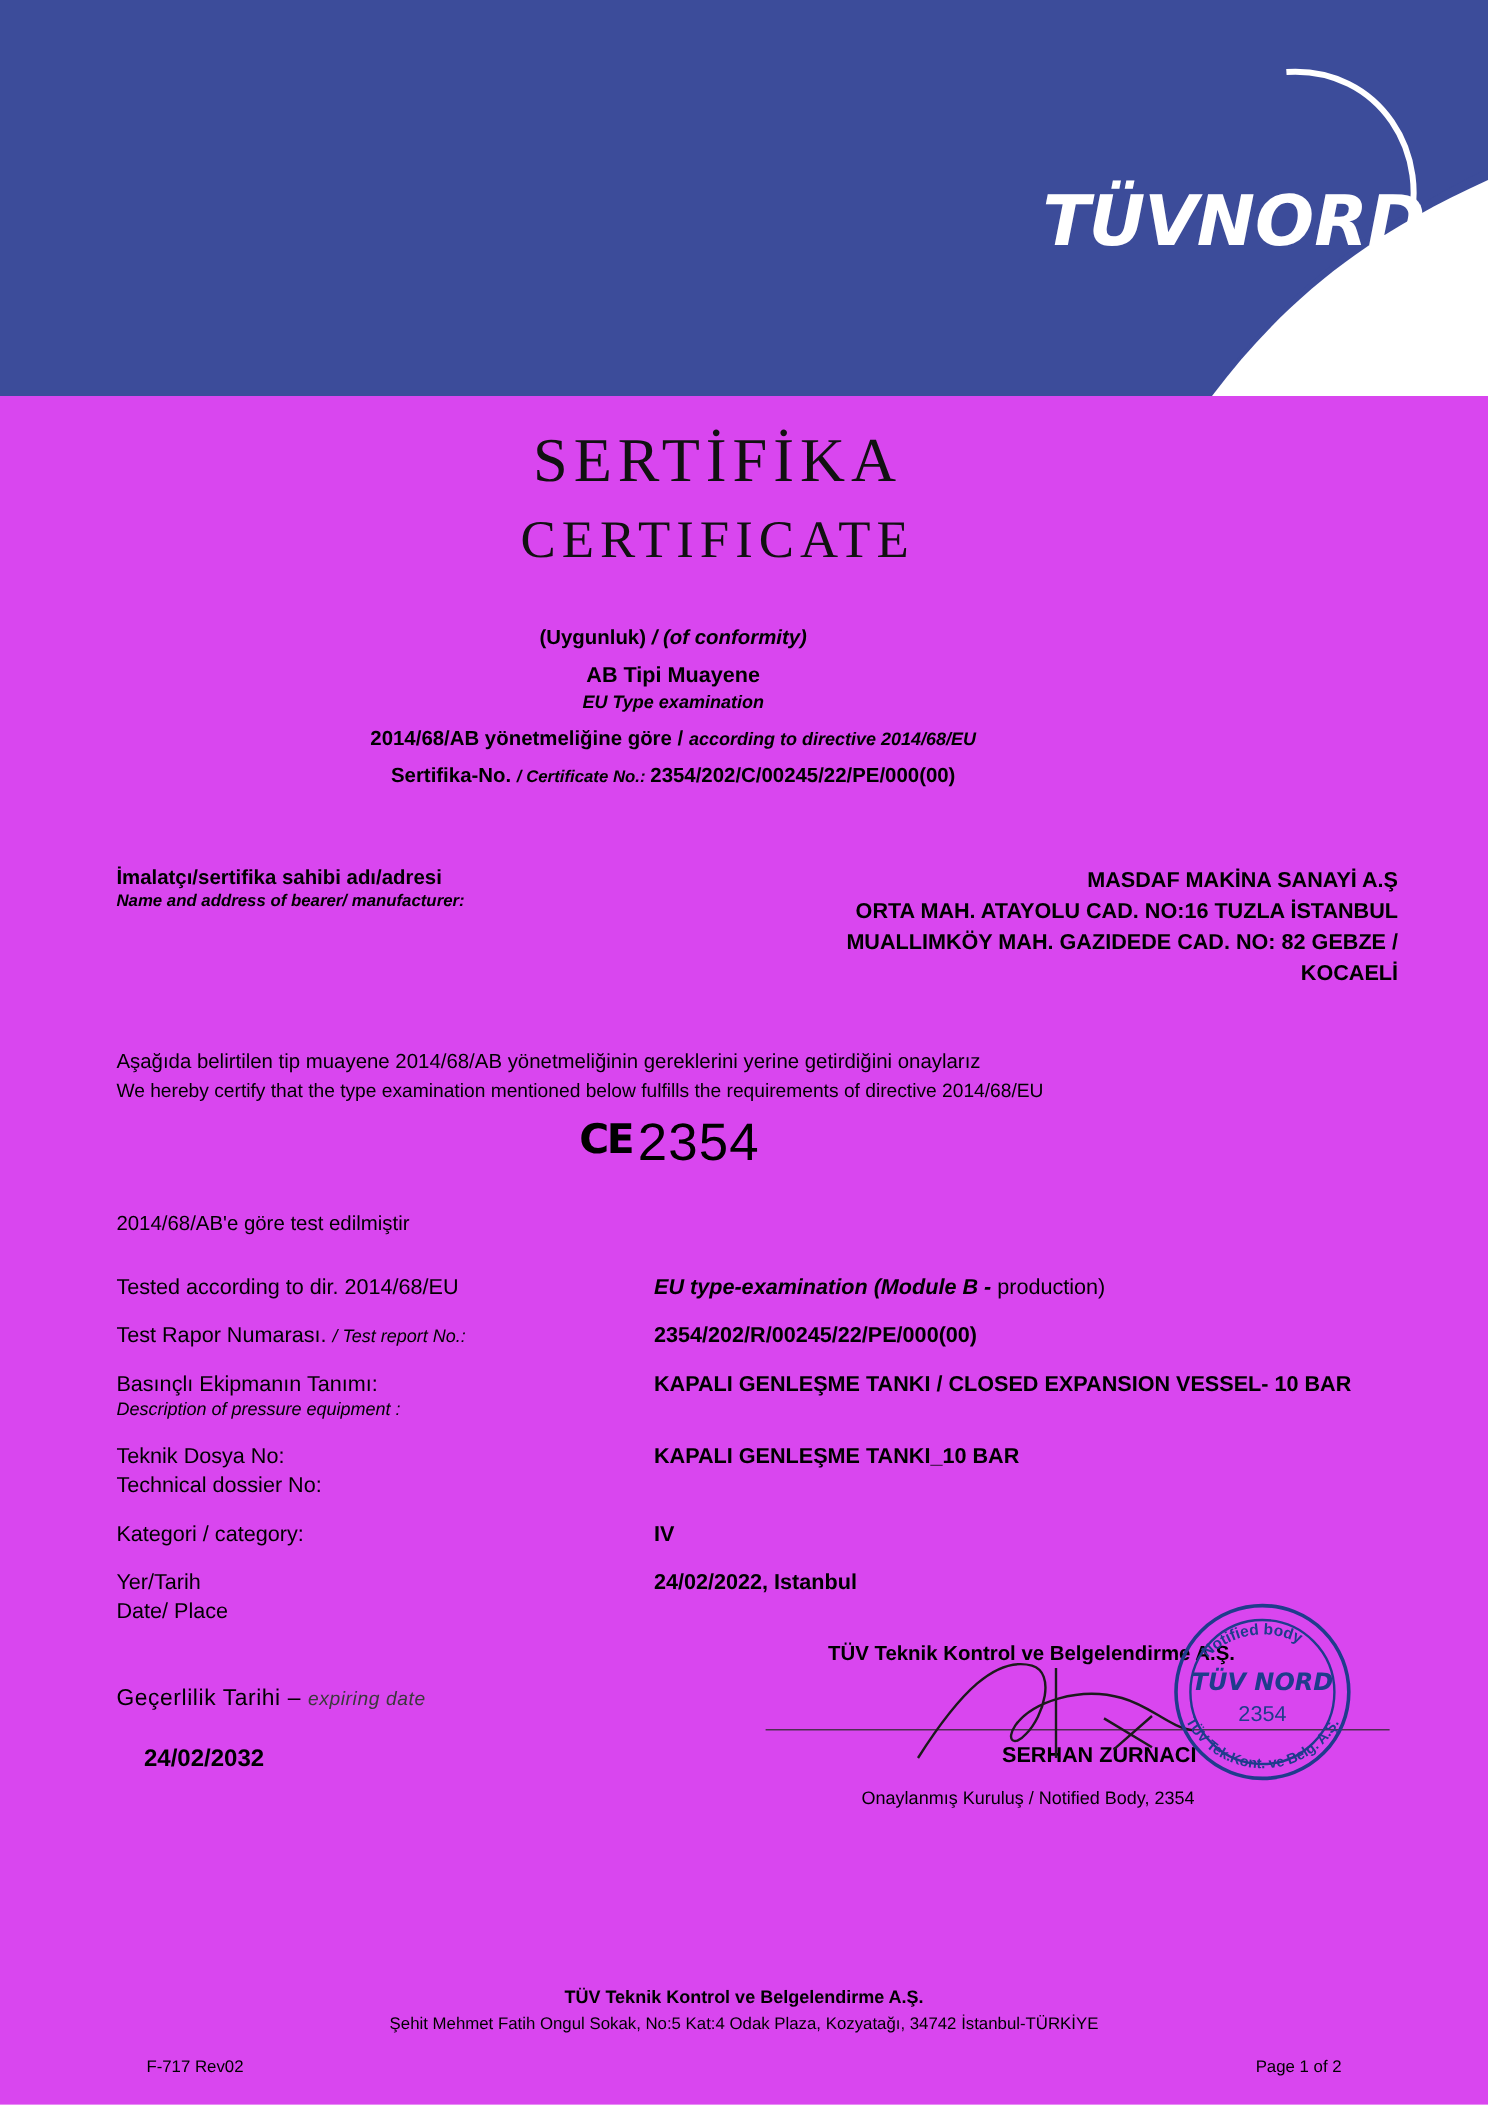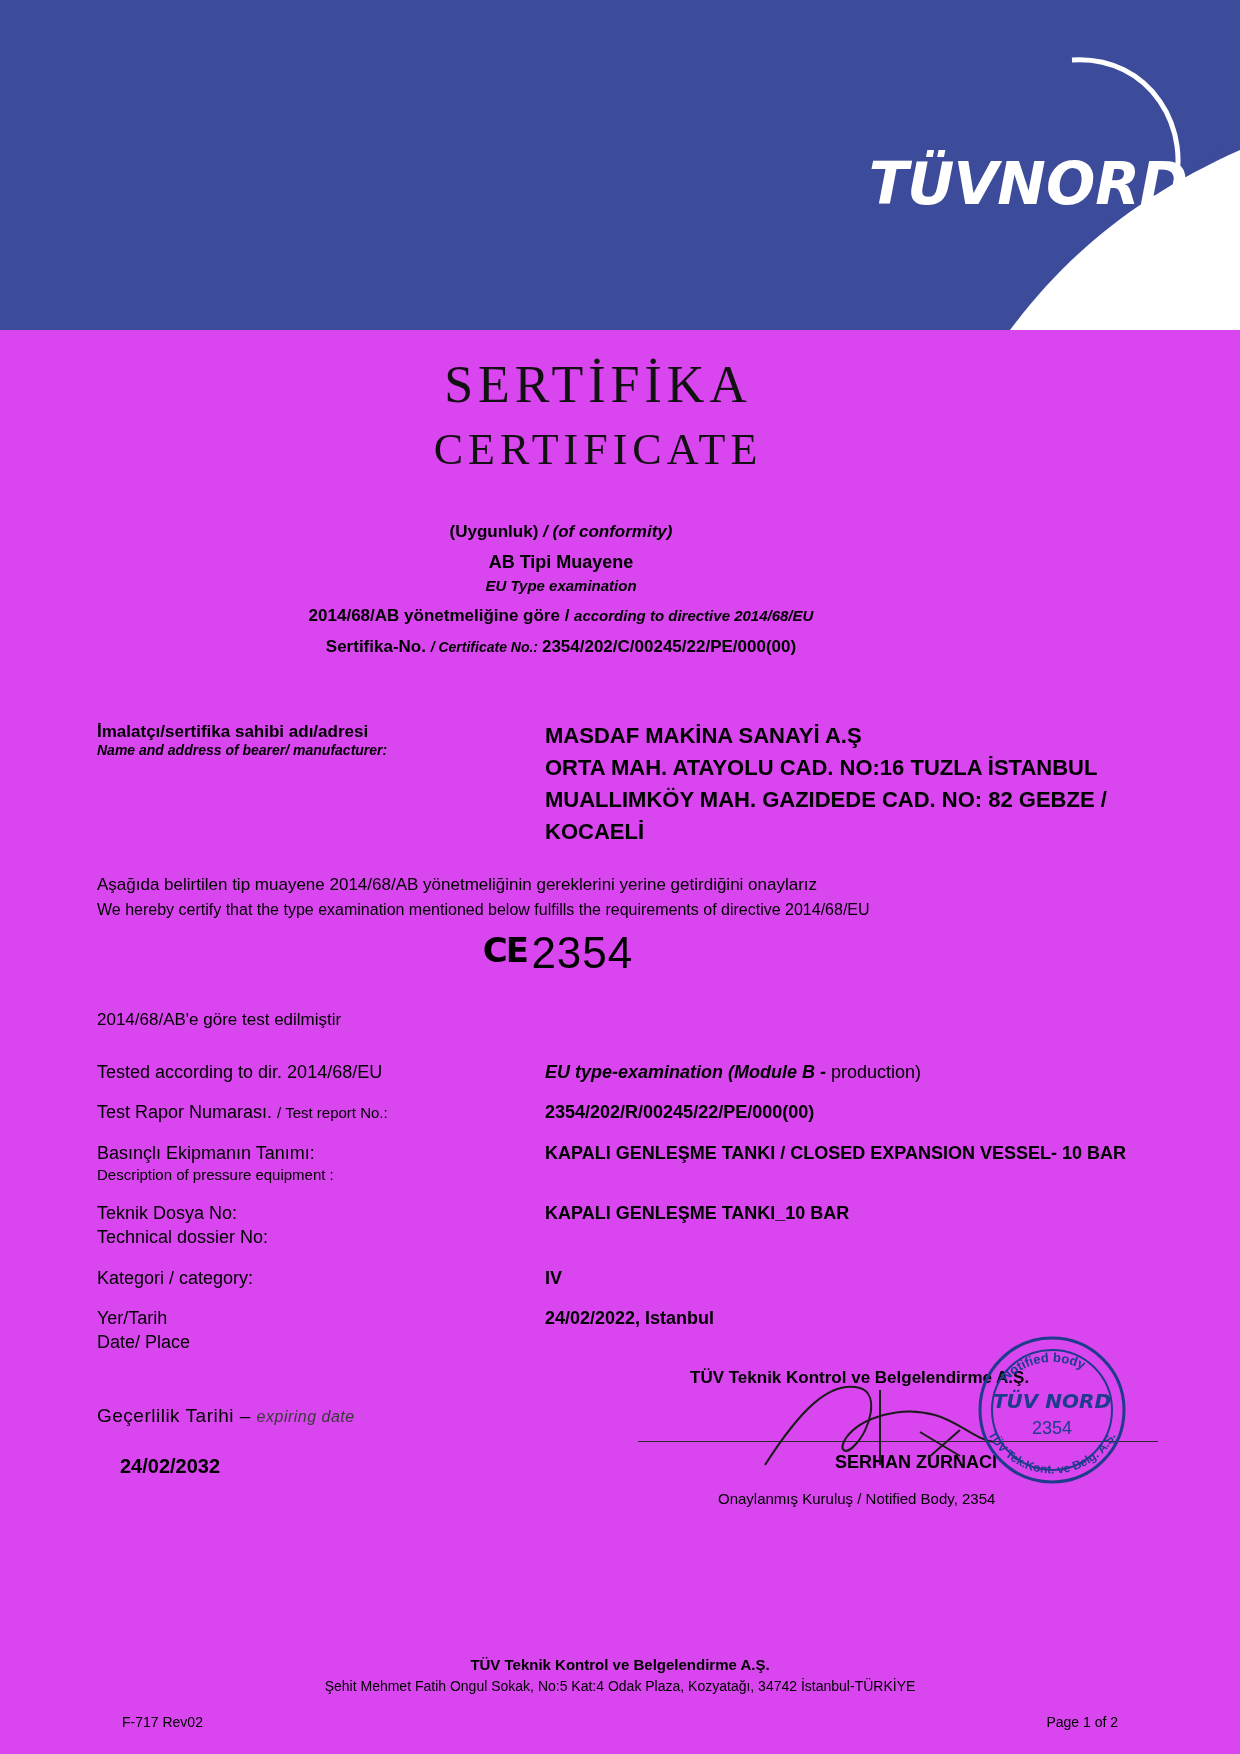--- a/index.html
+++ b/index.html
@@ -93,23 +93,24 @@
     width: 420px;
   }
   .manu-label .l1 { font-size: 17px; font-weight: bold; }
   .manu-label .l2 { font-size: 14px; font-style: italic; font-weight: bold; }
 
   .manu-value {
     position: absolute;
     left: 545px;
     top: 720px;
     width: 620px;
-    font-size: 22px;
+    font-size: 18px;
     font-weight: bold;
     line-height: 1.45;
+    text-align: right;
   }
 
   
   .certify {
     position: absolute;
     left: 97px;
     top: 872px;
     width: 1050px;
     line-height: 1.5;
   }
@@ -154,21 +155,21 @@
     display: flex;
     align-items: flex-start;
     margin-bottom: 16px;
   }
   .row .lab {
     width: 448px;
     flex: 0 0 448px;
     font-size: 18px;
     line-height: 1.35;
   }
-  .row .lab .it { font-size: 15px; }
+  .row .lab .it { font-size: 15px; font-style: italic; }
   .row .lab .sub { font-size: 18px; }
   .row .val {
     flex: 1;
     font-size: 18px;
     font-weight: bold;
     line-height: 1.35;
   }
   .row .val .it { font-style: italic; }
   .row .val .reg { font-weight: normal; }
 

